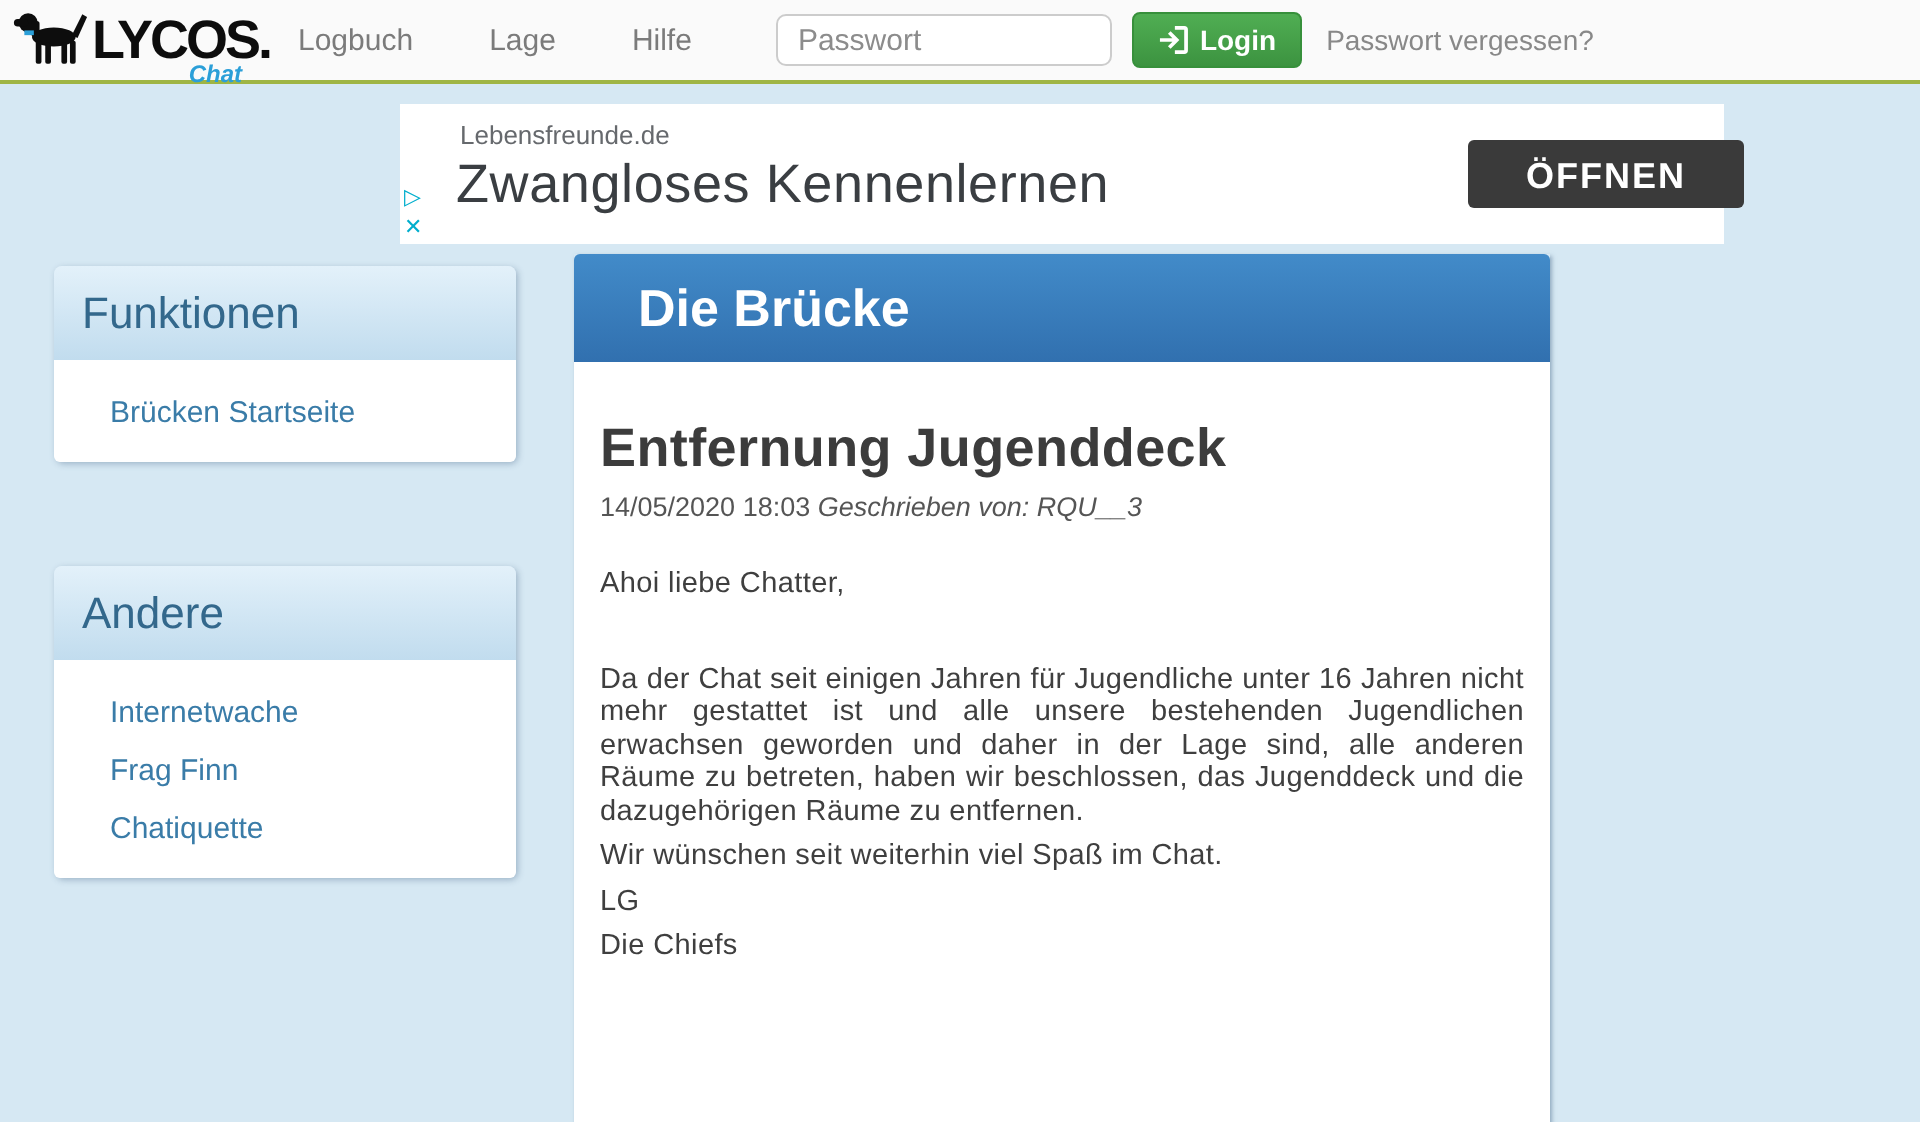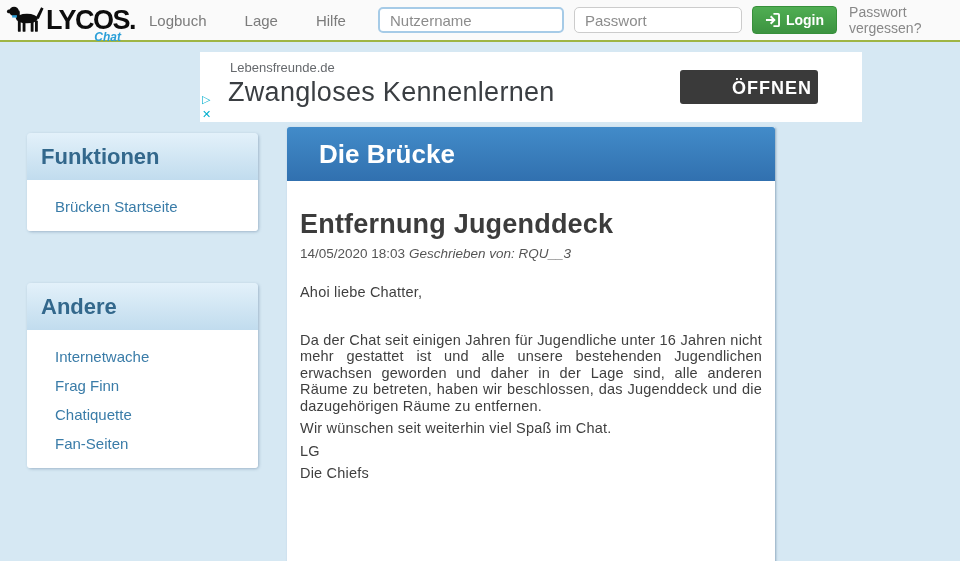--- a/index.html
+++ b/index.html
@@ -51,41 +51,40 @@
   .ad {
     position:absolute; left:200px; top:52px; width:662px; height:70px;
     background:#ffffff;
   }
   .ad-advertiser { position:absolute; left:30px; top:8px; font-size:13px; color:#66696d; cursor:pointer; }
   .ad-headline {
     position:absolute; left:28px; top:25px; font-size:27px; color:#3a3e42;
     letter-spacing:0.3px; cursor:pointer; white-space:nowrap;
   }
   .ad-cta {
-    position:absolute; left:480px; top:18px; width:138px; height:34px;
+    position:absolute; left:534px; top:18px; width:138px; height:34px;
     background:#3a3a3a; color:#fff; border:none; border-radius:3px;
-    font-size:18px; font-weight:bold; letter-spacing:1px; text-align:right;
+    font-size:18px; font-weight:bold; letter-spacing:1px; text-align:center;
     line-height:34px; cursor:pointer; font-family:"Liberation Sans", sans-serif;
   }
   .ad-adchoices { position:absolute; left:2px; top:42px; color:#00aecd; font-size:11px; line-height:11px; cursor:pointer; }
   .ad-close { position:absolute; left:2px; top:57px; color:#00aecd; font-size:11px; line-height:11px; cursor:pointer; }
 
   
   .side-panel {
     position:absolute; left:27px; width:231px;
     border-radius:4px; box-shadow:1px 1px 3px rgba(90,120,150,.45);
   }
   .side-panel.first { top:133px; }
   .side-panel.second { top:283px; }
   .side-head {
     height:47px; line-height:47px; padding-left:14px;
     font-size:22px; color:#33688c;
     background:linear-gradient(#e3f1fa, #c1dcee);
     border-radius:4px 4px 0 0;
-    font-weight:bold;
   }
   .side-body { background:#fff; padding:12px 0 10px; border-radius:0 0 3px 3px; }
   .side-link {
     display:block; padding:5px 0 5px 28px; color:#3a7ca8; font-size:15px;
     text-decoration:none; cursor:pointer; line-height:19px;
   }
 
   
   .main-panel {
     position:absolute; left:287px; top:127px; width:488px; height:470px;
@@ -133,21 +132,20 @@
     </span>
     <span class="brand">LYCOS.</span>
     <span class="brand-sub">Chat</span>
   </div>
   <div class="nav">
     <span class="nav-item">Logbuch</span>
     <span class="nav-item">Lage</span>
     <span class="nav-item">Hilfe</span>
   </div>
   <div class="login-area">
-    <input class="input-user" type="text" placeholder="Nutzername" style="">
     <input class="input-pass" type="password" placeholder="Passwort" style="">
     <button class="login-btn">
       <span style="display:flex;">
         <svg width="15" height="14" viewBox="0 0 16 15">
           <path d="M9 1 h5 a1 1 0 0 1 1 1 v11 a1 1 0 0 1 -1 1 h-5" fill="none" stroke="#ffffff" stroke-width="2"></path>
           <path d="M1 7.5 h8 M6 3.5 l4 4 l-4 4" fill="none" stroke="#ffffff" stroke-width="2"></path>
         </svg>
       </span>
       <span>Login</span>
     </button>
@@ -169,21 +167,20 @@
     <div class="side-body">
       <a class="side-link">Brücken Startseite</a>
     </div>
   </div>
   <div class="side-panel second">
     <div class="side-head">Andere</div>
     <div class="side-body">
       <a class="side-link">Internetwache</a>
       <a class="side-link">Frag Finn</a>
       <a class="side-link">Chatiquette</a>
-      <a class="side-link">Fan-Seiten</a>
     </div>
   </div>
 </aside>
 
 <section class="main-panel">
   <div class="main-head">Die Brücke</div>
   <div class="main-body">
     <h1 class="article-title">Entfernung Jugenddeck</h1>
     <div class="article-meta">
       <span>14/05/2020 18:03</span>

